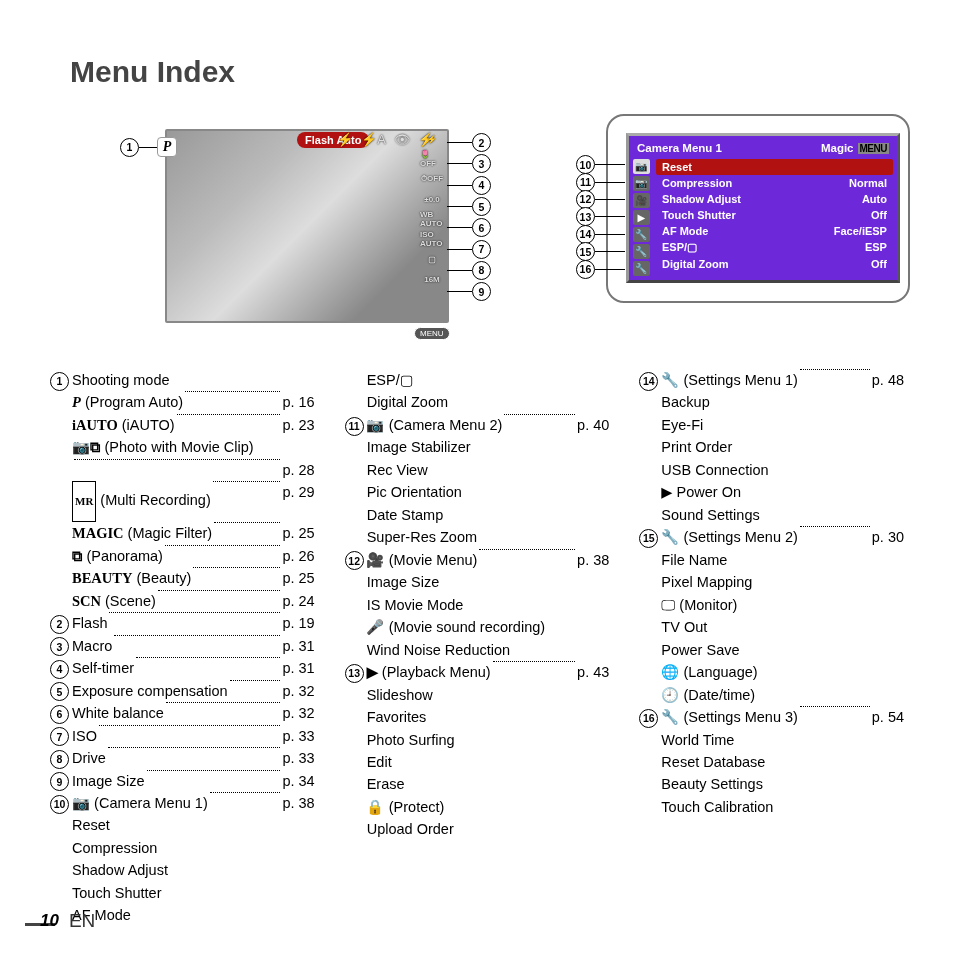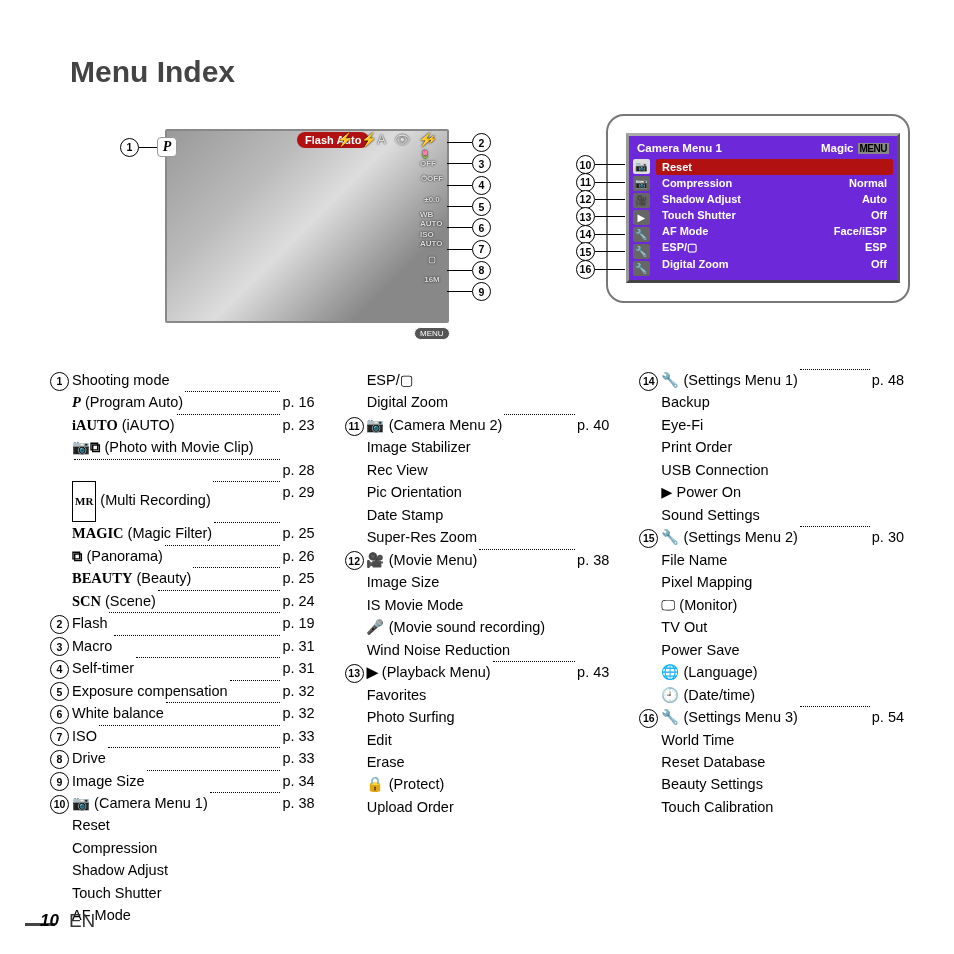--- a/index.html
+++ b/index.html
@@ -648,20 +648,21 @@
           </span>
         </div>
         <div class="entry">
           <span class="num"><span class="circlenum">13</span></span>
           <span class="body">
             <div class="pe">
               <span class="label"><span class="glyph">▶</span> (Playback Menu) </span>
               <span class="dots"></span>
               <span class="pg">p. 43</span>
             </div>
+            <div>Slideshow</div>
             <div>Favorites</div>
             <div>Photo Surfing</div>
             <div>Edit</div>
             <div>Erase</div>
             <div>🔒 (Protect)</div>
             <div>Upload Order</div>
           </span>
         </div>
       </div>
     <div class="col" id="col3">

